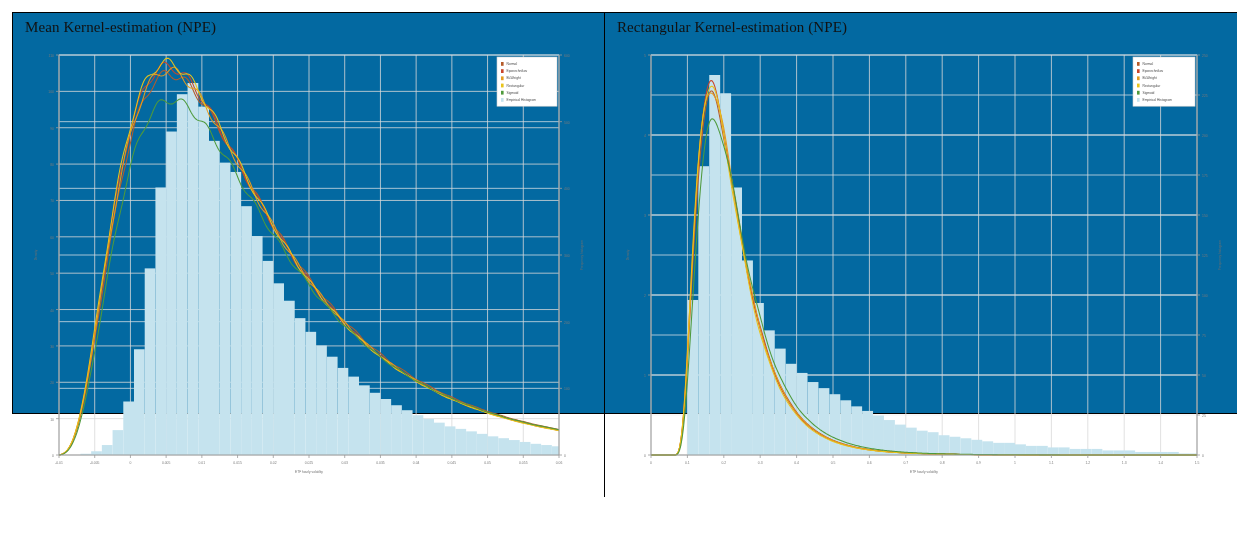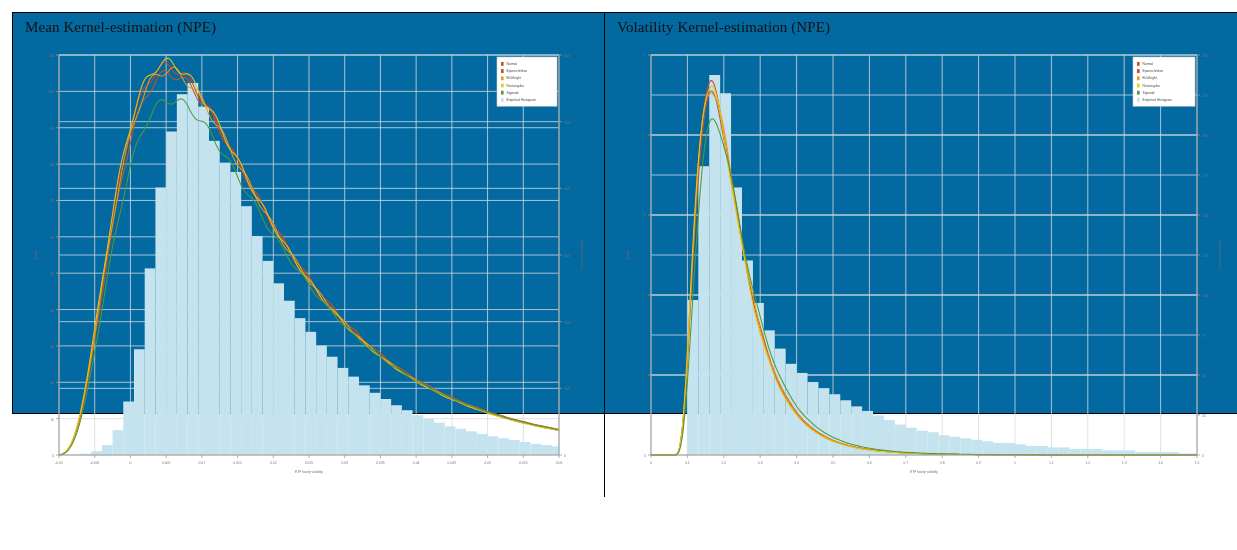--- a/index.html
+++ b/index.html
@@ -235,21 +235,21 @@
               <rect x="488" y="77.8" width="2.6" height="3.8000000000000003" fill="#4e9a3c" stroke="none"></rect>
               <text x="493.5" y="80.80" class="legtext" font-size="3.3" text-anchor="start">Sigmoid</text>
               <rect x="488" y="85" width="2.6" height="3.8000000000000003" fill="#c5e3ee" stroke="none"></rect>
               <text x="493.5" y="88.00" class="legtext" font-size="3.3" text-anchor="start">Empirical Histogram</text>
             </g>
           </svg>
       </div>
     </div>
 
     <div class="chart-cell right">
-      <div class="panel-title">Volatility Kernel-estimation (NPE)</div>
+      <div class="panel-title">Rectangular Kernel-estimation (NPE)</div>
       <div class="plot-wrap">
         <svg class="chart" id="svg-vol" width="640" height="484" viewBox="0 0 640 484">
             <g>
               <line x1="46" x2="592" y1="442.00" y2="442.00" stroke="#d9d9d9" stroke-width="0.8"></line>
               <line x1="46" x2="592" y1="362.00" y2="362.00" stroke="#d9d9d9" stroke-width="0.8"></line>
               <line x1="46" x2="592" y1="282.00" y2="282.00" stroke="#d9d9d9" stroke-width="0.8"></line>
               <line x1="46" x2="592" y1="202.00" y2="202.00" stroke="#d9d9d9" stroke-width="0.8"></line>
               <line x1="46" x2="592" y1="122.00" y2="122.00" stroke="#d9d9d9" stroke-width="0.8"></line>
               <line x1="46" x2="592" y1="42.00" y2="42.00" stroke="#d9d9d9" stroke-width="0.8"></line>
             </g>

